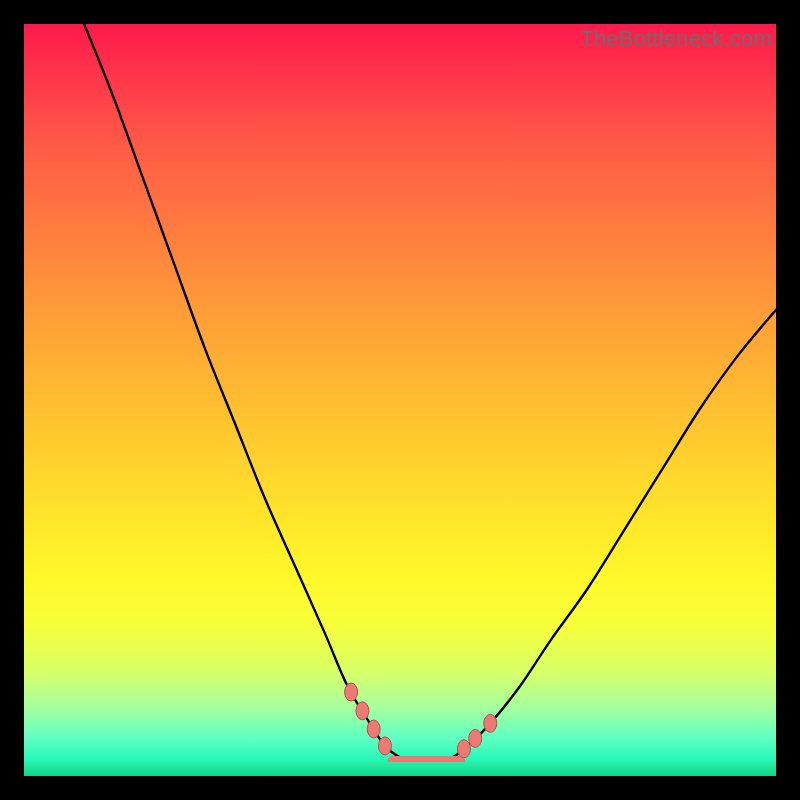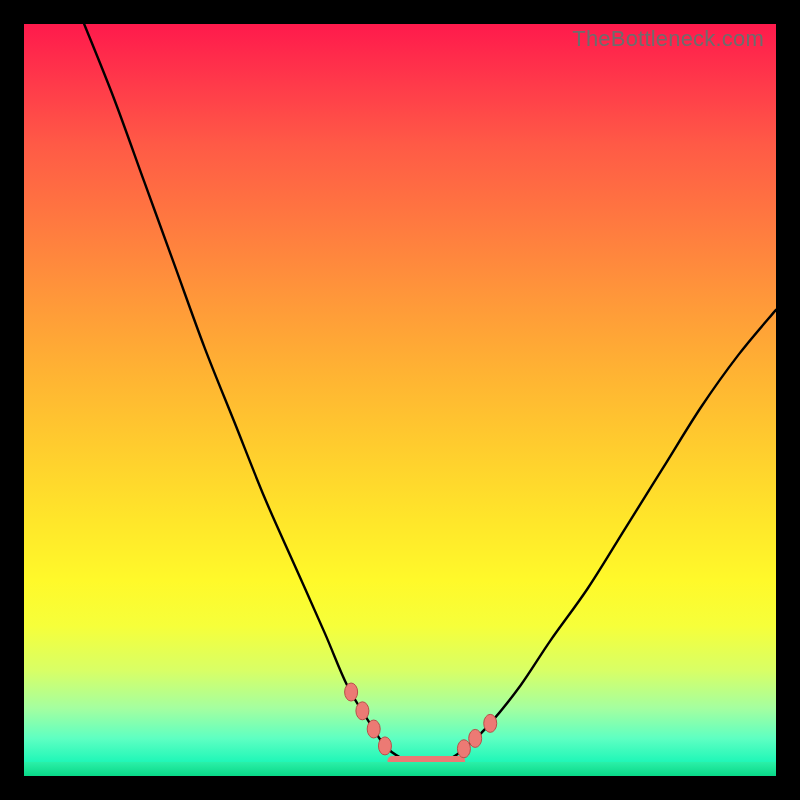--- a/index.html
+++ b/index.html
@@ -47,21 +47,21 @@
     position: absolute;
     left: 0;
     bottom: 0;
     width: 100%;
     height: 14px;
     background: linear-gradient(to bottom, #2bf0a8 0%, #09d888 100%);
   }
   .attribution {
     position: absolute;
     top: 2px;
-    right: 12px;
+    right: 4px;
     color: #6d6d6d;
     font-size: 22px;
     font-weight: 400;
     letter-spacing: 0.2px;
   }
   svg.curve {
     position: absolute;
     left: 0;
     top: 0;
     width: 752px;

